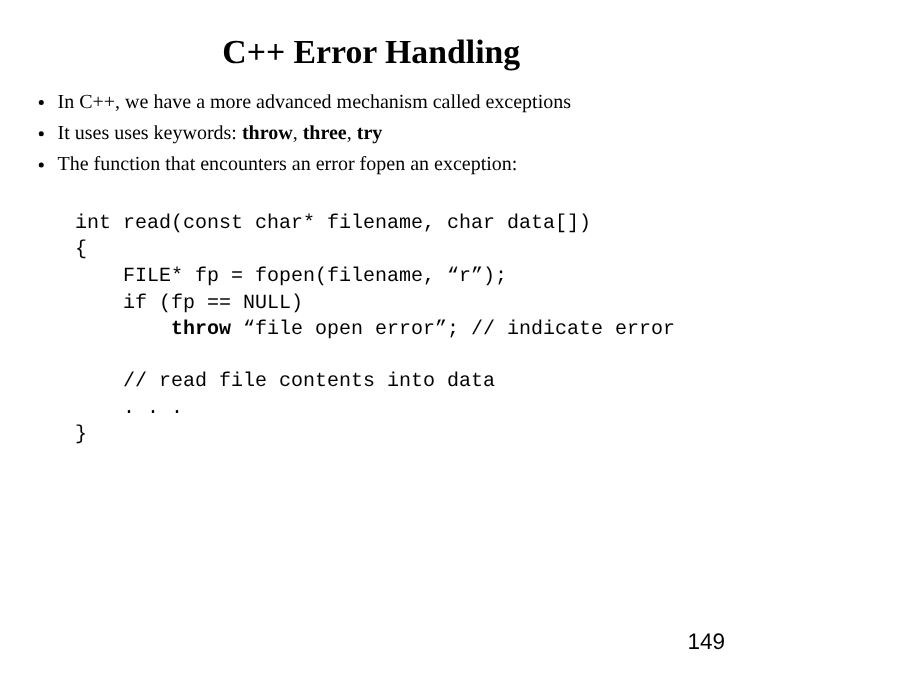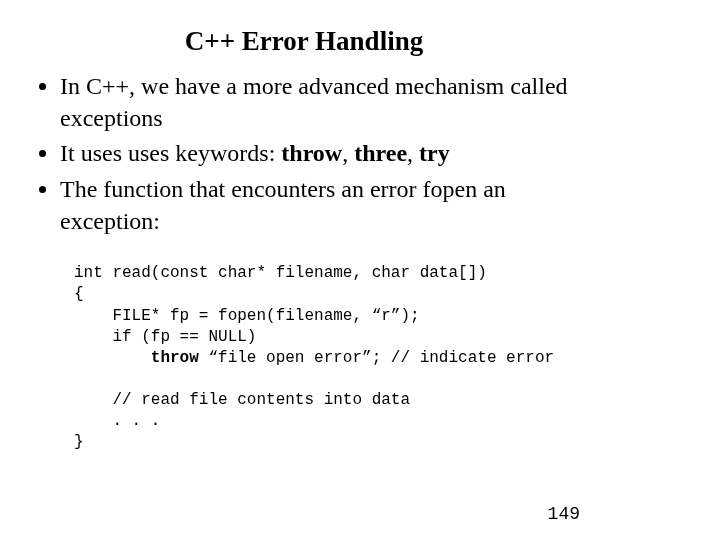--- a/index.html
+++ b/index.html
@@ -8,54 +8,54 @@
     width: 720px;
     height: 540px;
     background: #ffffff;
     font-family: "Times New Roman", Times, serif;
     color: #000;
   }
   .slide {
     box-sizing: border-box;
     width: 608px;
     height: 540px;
-    padding: 20px 32px 20px 32px;
+    padding: 20px 32px 20px 18px;
     position: relative;
   }
   .title {
     text-align: center;
     font-weight: bold;
     font-size: 27px;
     margin: 6px 0 14px 0;
   }
   ul.points {
     margin: 0 0 0 0;
     padding: 0 0 0 28px;
     list-style: disc;
-    font-size: 24px;
+    font-size: 16px;
     line-height: 1.32;
   }
   ul.points li {
     margin: 0 0 4px 0;
     padding: 0;
   }
   .kw { font-weight: bold; }
   .code {
     font-family: "Courier New", Courier, monospace;
     font-size: 16px;
     white-space: pre;
     margin: 26px 0 0 42px;
     line-height: 1.32;
   }
   .page-number {
     position: absolute;
     right: 28px;
     bottom: 16px;
     font-size: 18px;
-    font-family: Liberation Mono, monospace;
+    font-family: Liberation Sans, sans-serif;
   }
 </style>
 </head>
 <body>
 
 <div class="slide">
 
   <div class="title">C++ Error Handling</div>
 
   <ul class="points">

